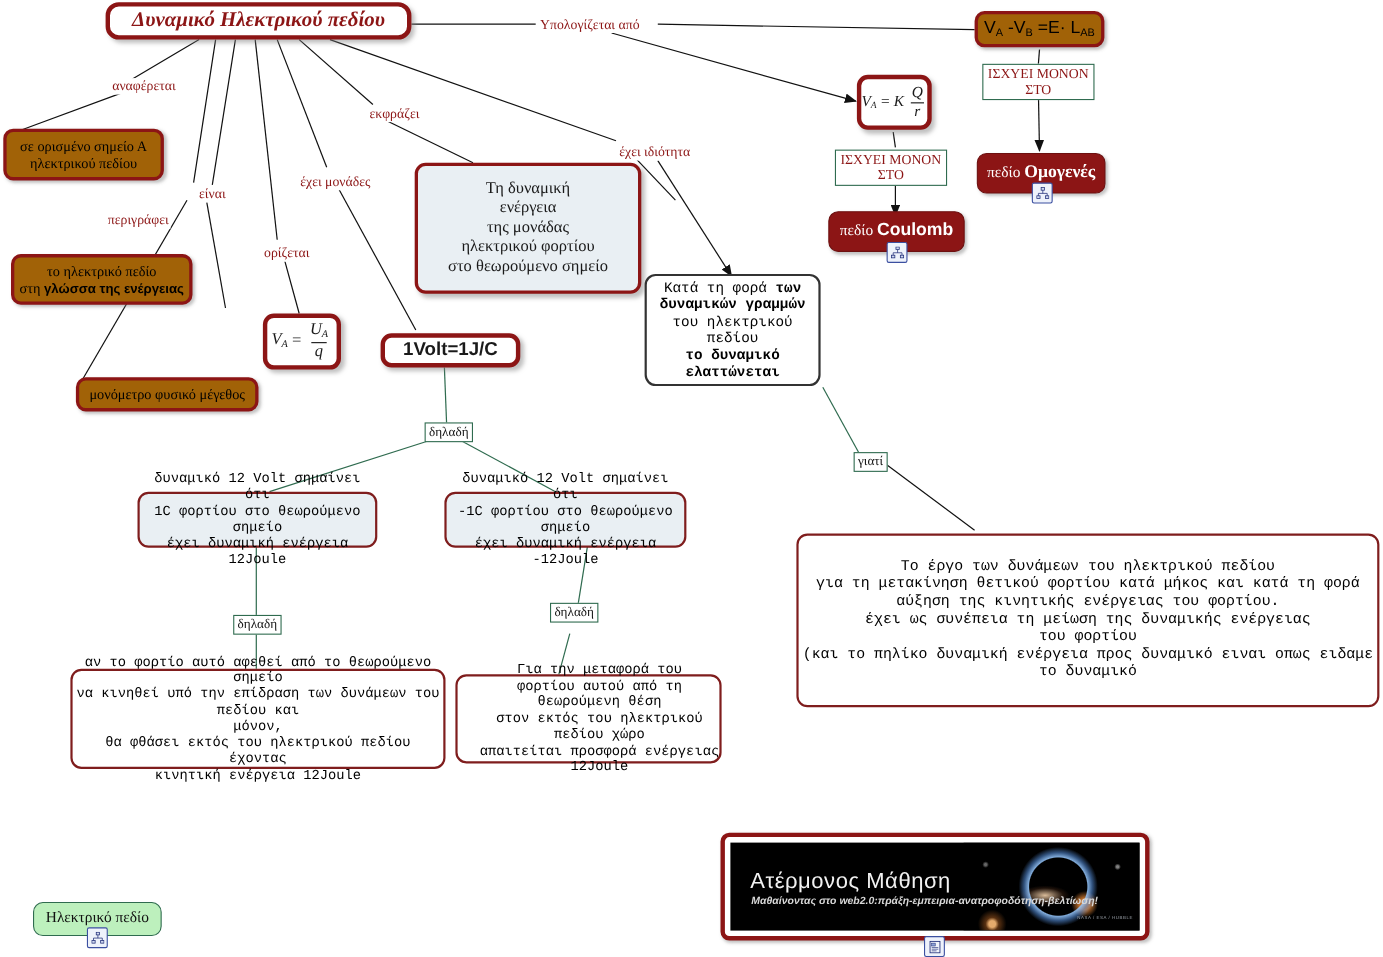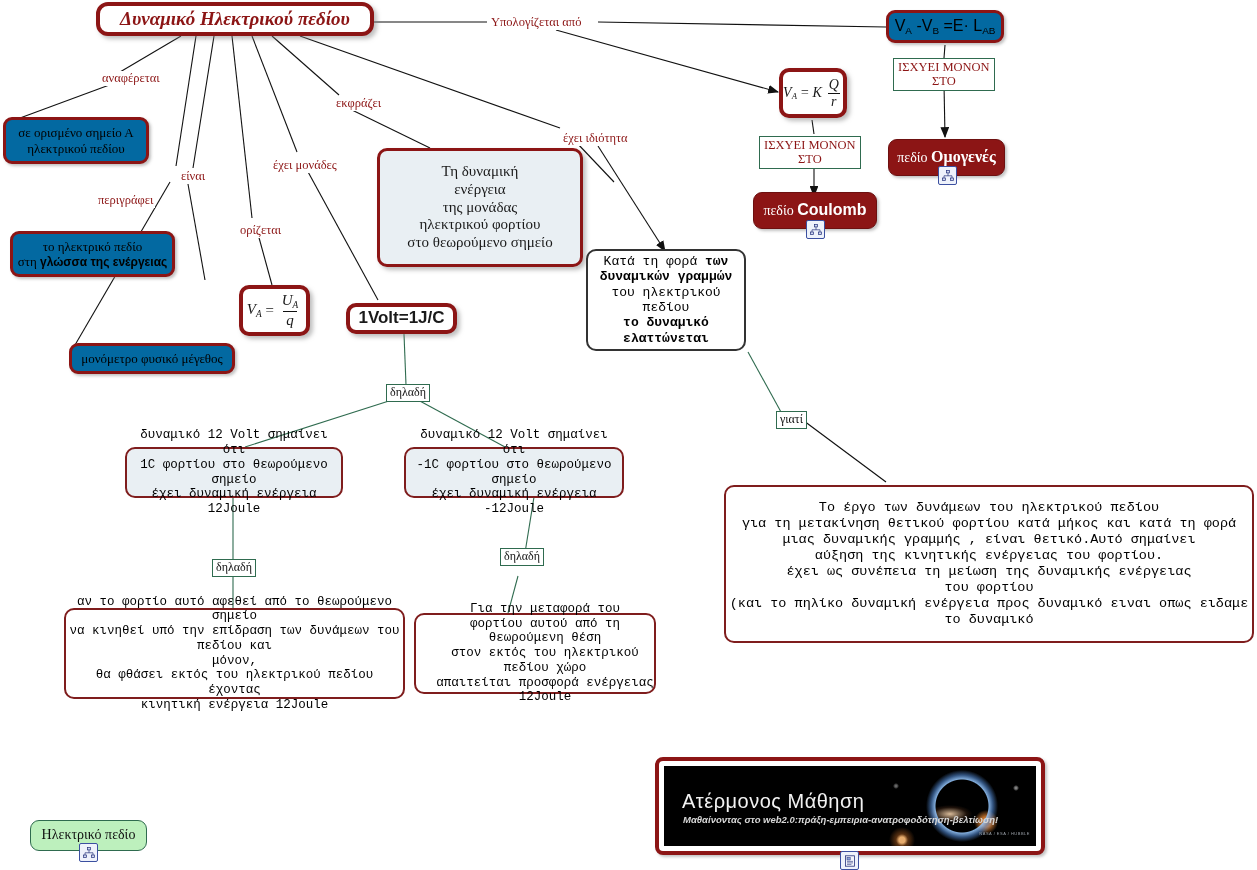--- a/index.html
+++ b/index.html
@@ -29,21 +29,21 @@
     box-sizing: border-box;
     display: flex;
     align-items: center;
     justify-content: center;
     text-align: center;
     line-height: 1.18;
   }
 
   
   .n-red {
-    background: #0369a1;
+    background: #a16207;
     border: 3px solid #8c1515;
     border-radius: 9px;
     color: #000;
     box-shadow: 2px 2px 3px rgba(120,120,120,0.45);
   }
   
   .n-title {
     background: #ffffff;
     border: 4px solid #8c1515;
     border-radius: 12px;
@@ -322,21 +322,21 @@
     <div class="mathrow" style="font-size:15px;">
       <span><span>V</span><sub>A</sub></span>
       <span>=</span>
       <span class="frac">
         <span class="num"><span>U</span><sub>A</sub></span>
         <span class="den">q</span>
       </span>
     </div>
   </div>
 
-  <div class="node n-formula sans" style="left:346px; top:303px; width:111px; height:31px; font-size:17px; font-weight:bold;">
+  <div class="node n-formula sans" style="left:346px; top:303px; width:127px; height:31px; font-size:17px; font-weight:bold;">
     <span>1Volt=1J/C</span>
   </div>
 
   <div class="node n-formula" style="left:377px; top:148px; width:206px; height:119px; font-size:15px; flex-direction:column; background:#e9eff3; border-width:3px;">
     <div>Τη δυναμική</div>
     <div>ενέργεια</div>
     <div>της μονάδας</div>
     <div>ηλεκτρικού φορτίου</div>
     <div>στο θεωρούμενο σημείο</div>
   </div>
@@ -422,21 +422,20 @@
   <div class="node n-green" style="left:414px; top:613px; width:242px; height:81px; font-size:12.5px; flex-direction:column;padding-left:20px;">
     <div>Για την μεταφορά  του</div>
     <div>φορτίου αυτού από τη θεωρούμενη θέση</div>
     <div>στον εκτός του ηλεκτρικού πεδίου χώρο</div>
     <div>απαιτείται προσφορά ενέργειας 12Joule</div>
   </div>
 
   <div class="node n-green" style="left:724px; top:485px; width:530px; height:158px; font-size:13.5px; flex-direction:column;">
     <div>Το έργο των δυνάμεων του ηλεκτρικού πεδίου</div>
     <div>για τη μετακίνηση θετικού φορτίου κατά μήκος και κατά τη φορά</div>
-    <div>μιας δυναμικής γραμμής , είναι θετικό.Αυτό σημαίνει</div>
     <div>αύξηση της κινητικής ενέργειας του φορτίου.</div>
     <div>έχει ως συνέπεια τη μείωση της δυναμικής ενέργειας</div>
     <div>του φορτίου</div>
     <div>(και το πηλίκο δυναμική ενέργεια προς δυναμικό ειναι οπως ειδαμε το δυναμικό</div>
   </div>
 
   <div class="node n-greenfill" style="left:30px; top:820px; width:117px; height:31px; font-size:14px;">
     <span>Ηλεκτρικό πεδίο</span>
   </div>
   <div class="badge" style="left:79px; top:843px;">

